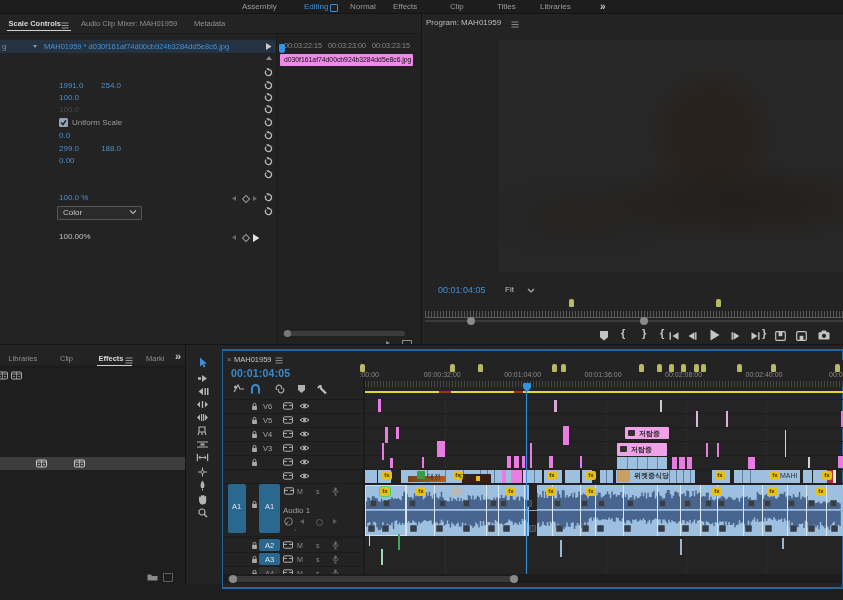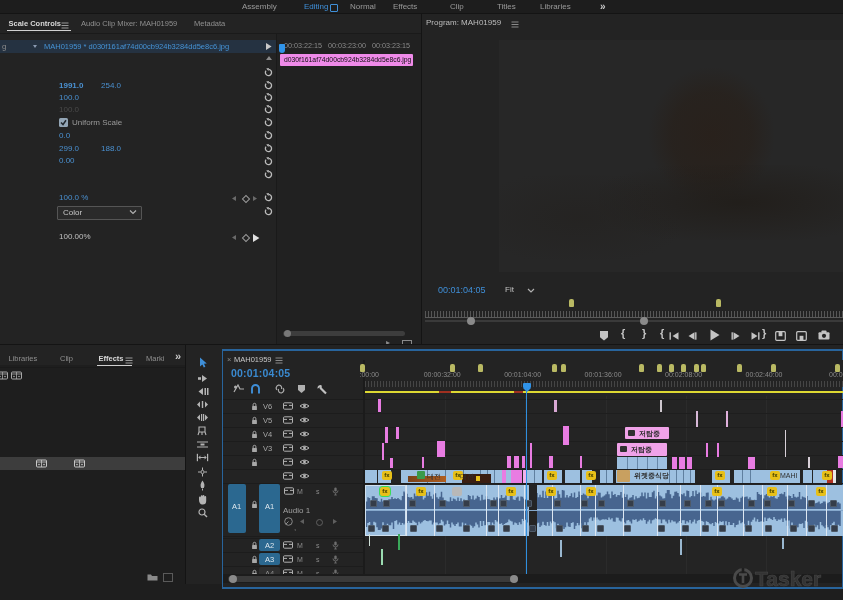--- a/index.html
+++ b/index.html
@@ -31,21 +31,21 @@
     <div style="position:absolute;left:0px;top:34px;width:277px;height:300px;background:#232323;"></div>
     <div style="position:absolute;left:0px;top:40px;width:277px;height:13px;background:#253241;"></div>
     <div style="position:absolute;left:2px;top:43px;color:#8a8a8a;font-size:8px;font-weight:normal;white-space:nowrap;line-height:1;">g</div>
     <div style="position:absolute;left:33px;top:45px;width:0;height:0;border-left:2.5px solid transparent;border-right:2.5px solid transparent;border-top:3.5px solid #8a9ab0;"></div>
     <div style="position:absolute;left:44px;top:43px;color:#4593d6;font-size:7.5px;font-weight:normal;white-space:nowrap;line-height:1;">MAH01959 * d030f161af74d00cb924b3284dd5e8c6.jpg</div>
     <div style="position:absolute;left:266px;top:43px;width:6px;height:7.0px;">
       <svg width="6" height="7.0" viewBox="0 0 6 7.0">
         <polygon points="0,0 0,7.0 5.6000000000000005,3.5" fill="#c8c8c8"></polygon>
       </svg>
     </div>
-    <div style="position:absolute;left:59px;top:82px;color:#4a90d0;font-size:8px;font-weight:bold;white-space:nowrap;line-height:1;">1991.0</div>
+    <div style="position:absolute;left:59px;top:82px;color:#4a90d0;font-size:8px;font-weight:normal;white-space:nowrap;line-height:1;">1991.0</div>
     <div style="position:absolute;left:101px;top:82px;color:#4a90d0;font-size:8px;font-weight:normal;white-space:nowrap;line-height:1;">254.0</div>
     <div style="position:absolute;left:59px;top:94px;color:#4a90d0;font-size:8px;font-weight:normal;white-space:nowrap;line-height:1;">100.0</div>
     <div style="position:absolute;left:59px;top:106px;color:#4a4a4a;font-size:8px;font-weight:normal;white-space:nowrap;line-height:1;">100.0</div>
     <div style="position:absolute;left:59px;top:118px;width:9px;height:9px;background:#93a5b5;border-radius:1.5px;">
       <svg width="9" height="9">
         <path d="M2 4.5 L4 6.5 L7 2.3" stroke="#20262c" stroke-width="1.5" fill="none"></path>
       </svg>
     </div>
     <div style="position:absolute;left:72px;top:119px;color:#9a9a9a;font-size:8px;font-weight:normal;white-space:nowrap;line-height:1;">Uniform Scale</div>
     <div style="position:absolute;left:59px;top:132px;color:#4a90d0;font-size:8px;font-weight:normal;white-space:nowrap;line-height:1;">0.0</div>
@@ -868,20 +868,12 @@
     <div style="position:absolute;left:782px;top:538px;width:1.5px;height:11px;background:#9ab8d0;"></div>
     <div style="position:absolute;left:522.5px;top:382.5px;width:8px;height:5.5px;background:#3093e8;border-radius:1px;"></div>
     <div style="position:absolute;left:522.5px;top:388px;width:0;height:0;border-left:4px solid transparent;border-right:4px solid transparent;border-top:4px solid #3093e8;"></div>
     <div style="position:absolute;left:526px;top:388px;width:1px;height:190px;background:#2f8fdf;"></div>
     <div style="position:absolute;left:223px;top:574px;width:619px;height:9px;background:#1c1c1c;"></div>
     <div style="position:absolute;left:228px;top:575.5px;width:290px;height:6px;background:#3a3a3a;border-radius:3px;"></div>
     <div style="position:absolute;left:229px;top:574.5px;width:8px;height:8px;background:#8a8a8a;border-radius:50%;"></div>
     <div style="position:absolute;left:510px;top:574.5px;width:8px;height:8px;background:#8a8a8a;border-radius:50%;"></div>
     <div style="position:absolute;left:0px;top:588.5px;width:843px;height:12px;background:#1e1e1e;"></div>
     <div style="position:absolute;left:0px;top:584px;width:222px;height:5px;background:#1e1e1e;"></div>
-    <div style="position:absolute;left:733px;top:566px;width:110px;height:24px;">
-      <svg width="100" height="24">
-        <circle cx="10" cy="12" r="8.5" fill="none" stroke="#4a4a4a" stroke-width="3"></circle>
-        <rect x="8.7" y="2" width="2.6" height="6" fill="#1e1e1e"></rect>
-        <path d="M6 8.5 H14 M10 8.5 V17" stroke="#4a4a4a" stroke-width="2.6"></path>
-        <text x="22" y="20" font-family="Liberation Sans, sans-serif" font-size="21" font-weight="bold" fill="#343434" stroke="#464646" stroke-width="0.6">Tasker</text>
-      </svg>
-    </div>
 </div>
 </body></html>

